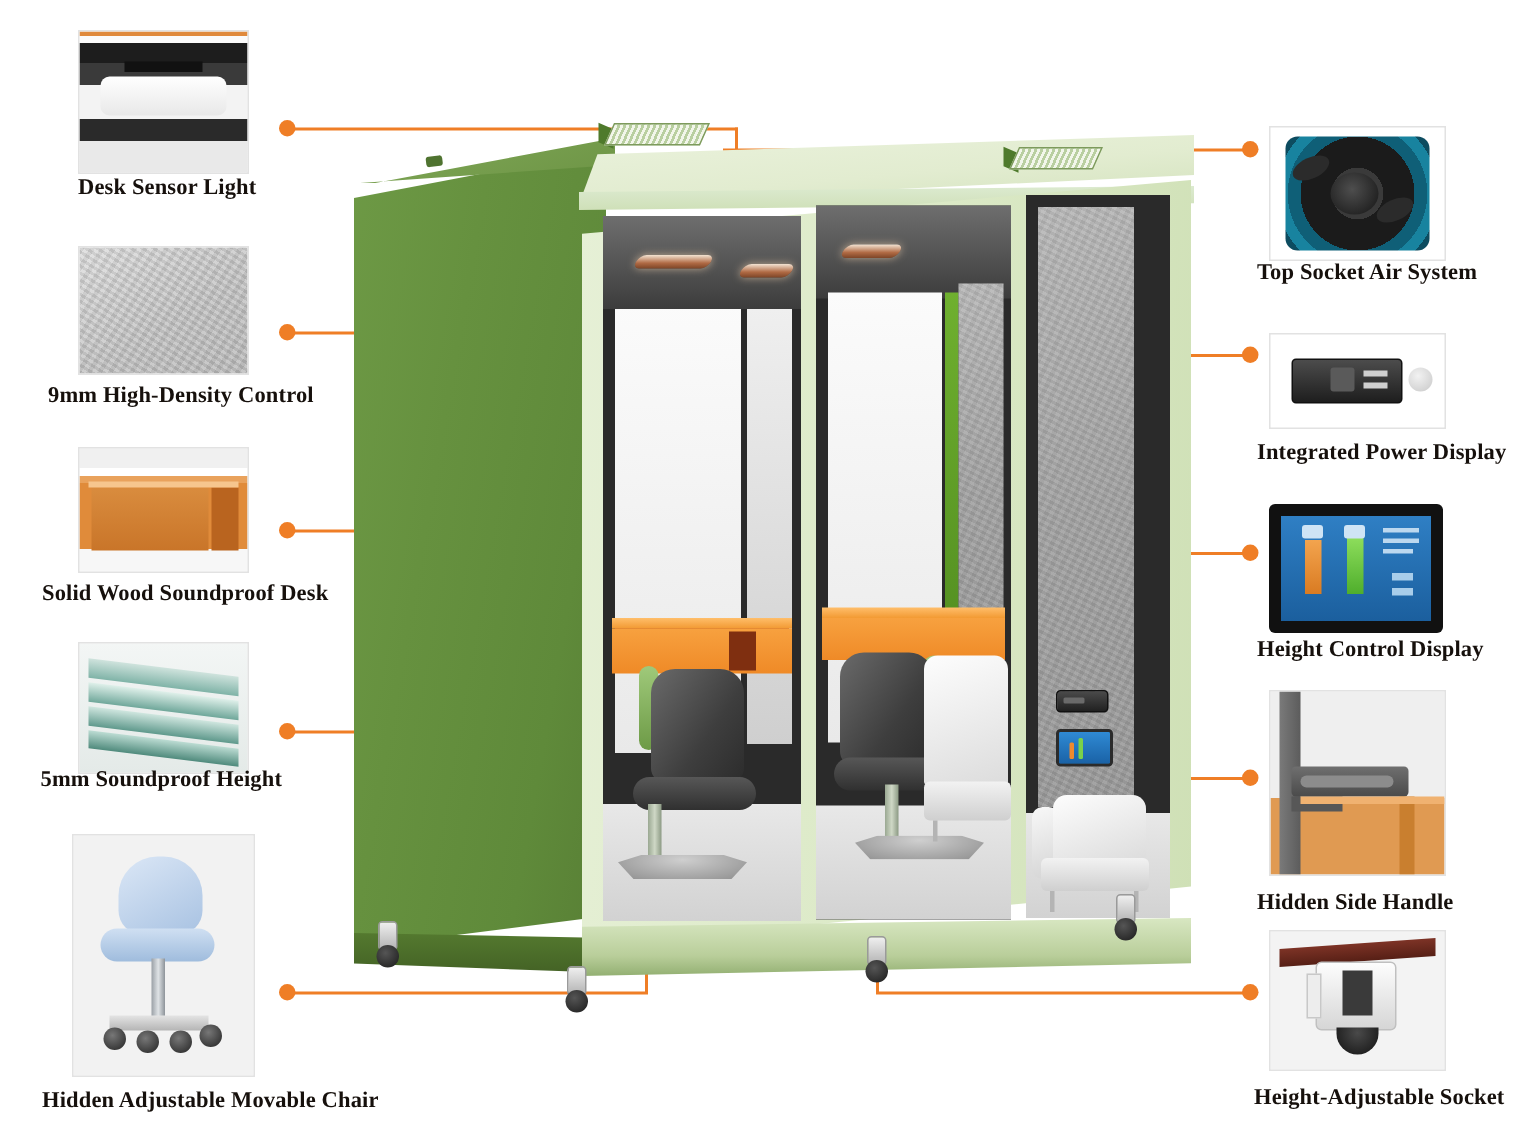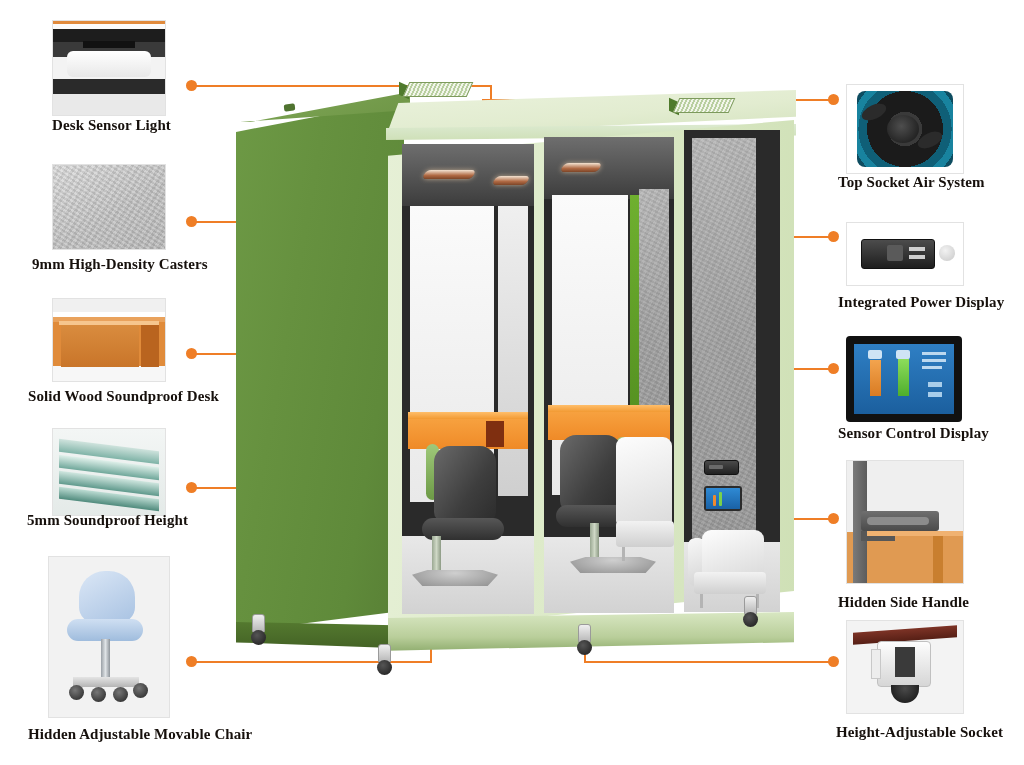--- a/index.html
+++ b/index.html
@@ -339,21 +339,21 @@
   </div>
 
   <div class="callout">
     <div class="thumb" style="left:52px;top:164px;width:112px;height:84px;">
       <div style="position:absolute;inset:0;
         background:
           repeating-linear-gradient(32deg,rgba(0,0,0,.07) 0 2px,rgba(255,255,255,.08) 2px 4px),
           repeating-linear-gradient(122deg,rgba(0,0,0,.06) 0 3px,rgba(255,255,255,.07) 3px 6px),
           linear-gradient(150deg,#dedede,#c6c6c6 55%,#bdbdbd);"></div>
     </div>
-    <div class="caption" style="left:32px;top:256px;font-size:15px;">9mm High-Density Casters</div>
+    <div class="caption" style="left:32px;top:256px;font-size:15px;">9mm High-Density Control</div>
     <div class="dot" style="left:186px;top:216px;"></div>
   </div>
 
   <div class="callout">
     <div class="thumb" style="left:52px;top:298px;width:112px;height:82px;">
       <div style="position:absolute;inset:0;background:linear-gradient(180deg,#f0f0f0 0 16%,#ffffff 16% 22%,#e9a25c 22% 28%,#e08b3a 28% 82%,#f7f7f7 82% 100%);"></div>
       <div style="position:absolute;left:8px;top:26px;right:26px;height:42px;background:linear-gradient(180deg,#d98c3e,#c97529);"></div>
       <div style="position:absolute;left:88px;top:26px;width:18px;height:42px;background:#b9641f;"></div>
       <div style="position:absolute;left:6px;top:22px;right:6px;height:4px;background:#f6c68e;"></div>
     </div>
@@ -421,21 +421,21 @@
       <div style="position:absolute;left:24px;top:24px;width:11px;height:36px;background:linear-gradient(180deg,#f3a44e,#d97b22);"></div>
       <div style="position:absolute;left:52px;top:22px;width:11px;height:38px;background:linear-gradient(180deg,#8ede5c,#4fae2c);"></div>
       <div style="position:absolute;left:22px;top:14px;width:14px;height:9px;background:#cfe4f5;border-radius:2px;"></div>
       <div style="position:absolute;left:50px;top:14px;width:14px;height:9px;background:#cfe4f5;border-radius:2px;"></div>
       <div style="position:absolute;left:76px;top:16px;width:24px;height:3px;background:#bcd8ef;"></div>
       <div style="position:absolute;left:76px;top:23px;width:24px;height:3px;background:#bcd8ef;"></div>
       <div style="position:absolute;left:76px;top:30px;width:20px;height:3px;background:#bcd8ef;"></div>
       <div style="position:absolute;left:82px;top:46px;width:14px;height:5px;background:#a8cdea;"></div>
       <div style="position:absolute;left:82px;top:56px;width:14px;height:5px;background:#a8cdea;"></div>
     </div>
-    <div class="caption" style="left:838px;top:425px;font-size:15px;">Sensor Control Display</div>
+    <div class="caption" style="left:838px;top:425px;font-size:15px;">Height Control Display</div>
     <div class="dot" style="left:828px;top:363px;"></div>
   </div>
 
   <div class="callout">
     <div class="thumb" style="left:846px;top:460px;width:116px;height:122px;">
       <div style="position:absolute;inset:0;background:linear-gradient(180deg,#efefef 0 58%,#e09a52 58% 100%);"></div>
       <div style="position:absolute;left:6px;top:0;width:14px;height:122px;background:linear-gradient(90deg,#7a7a7a,#5c5c5c);"></div>
       <div style="position:absolute;left:14px;top:50px;width:78px;height:20px;border-radius:3px;background:linear-gradient(180deg,#6f6f6f,#4b4b4b);"></div>
       <div style="position:absolute;left:20px;top:56px;width:62px;height:8px;border-radius:4px;background:#8c8c8c;"></div>
       <div style="position:absolute;left:14px;top:70px;width:34px;height:10px;background:#575757;"></div>

